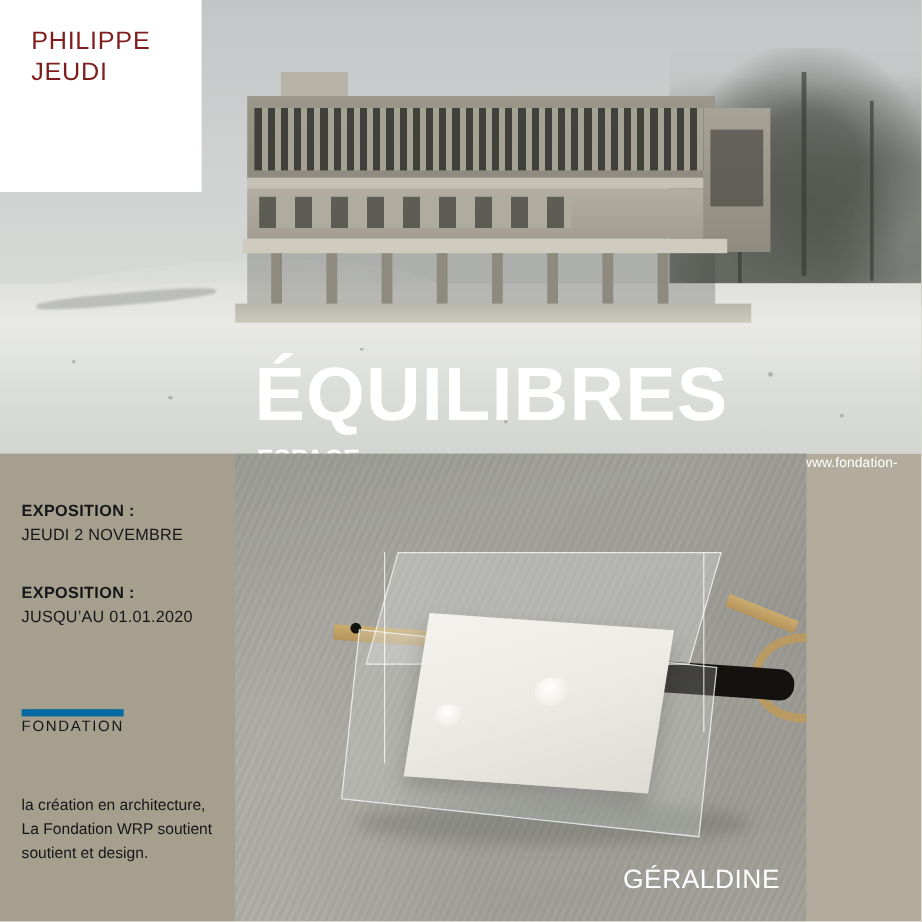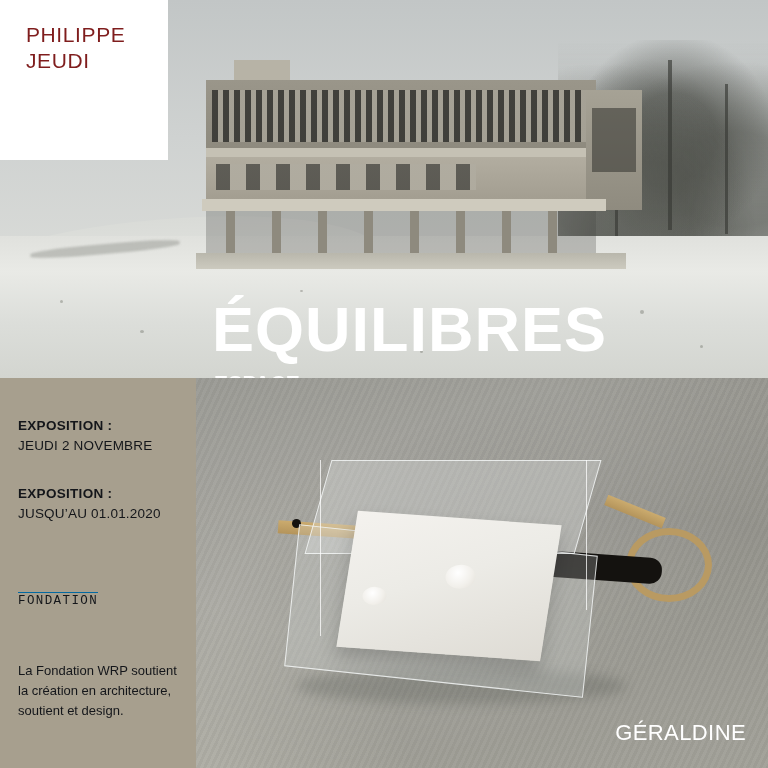--- a/index.html
+++ b/index.html
@@ -224,43 +224,43 @@
     color: #14161a;
   }
   .wrp-mark {
     font-family: "Liberation Serif", serif;
     font-size: 41px;
     line-height: 40px;
     letter-spacing: -1px;
     font-weight: 400;
   }
   .wrp-sub {
-    font-family: Liberation Mono, monospace;
+    font-family: Liberation Sans, sans-serif;
     font-size: 12.5px;
     letter-spacing: 1.4px;
     margin-top: 1px;
-    border-top: 1px solid #0369a1;
+    border-top: 6px solid #0369a1;
     padding-top: 1px;
     display: inline-block;
   }
   .mission {
     position: absolute;
     left: 18px;
     top: 283px;
     width: 168px;
     font-size: 13px;
     line-height: 20px;
     color: #14161a;
   }
 
   
   .bottom-photo {
     position: absolute;
     left: 196px; top: 378px;
-    width: 572px; height: 390px;
+    width: 476px; height: 390px;
     overflow: hidden;
     background: linear-gradient(170deg,#8e8e88 0%, #9b9a93 30%, #a8a79f 60%, #b4b3aa 100%);
   }
   .floor-grain {
     position: absolute; left: 0; top: 0; width: 572px; height: 390px;
     background:
       radial-gradient(ellipse at 25% 20%, rgba(255,255,255,.10) 0 40%, rgba(255,255,255,0) 70%),
       radial-gradient(ellipse at 80% 80%, rgba(0,0,0,.10) 0 40%, rgba(0,0,0,0) 70%),
       repeating-linear-gradient(115deg, rgba(255,255,255,.035) 0 3px, rgba(0,0,0,.025) 3px 6px);
   }
@@ -400,22 +400,22 @@
     <div class="info-text exposition">
       <div class="block-label">EXPOSITION :</div>
       <div class="block-line">JUSQU’AU 01.01.2020</div>
     </div>
 
     <div class="wrp-logo">
       <div class="wrp-sub">FONDATION</div>
     </div>
 
     <div class="mission">
+      <div>la création en architecture,</div>
       <div>La Fondation WRP soutient</div>
-      <div>la création en architecture,</div>
       <div>soutient et design.</div>
     </div>
   </div>
 
   <div class="bottom-photo">
     <div class="floor-grain"></div>
 
     <div class="shadow-soft" style="left:100px; top:290px; width:330px; height:36px; border-radius:50%;"></div>
 
     <div class="strap" style="left:82px; top:146px; width:110px; height:13px; transform:rotate(4deg);"></div>

